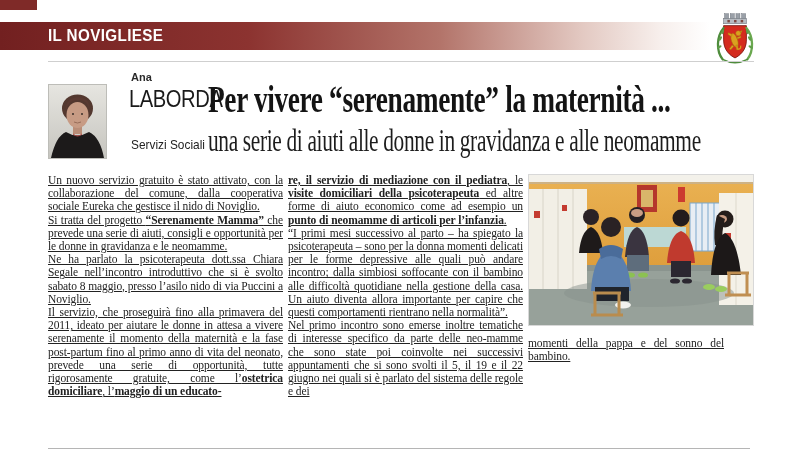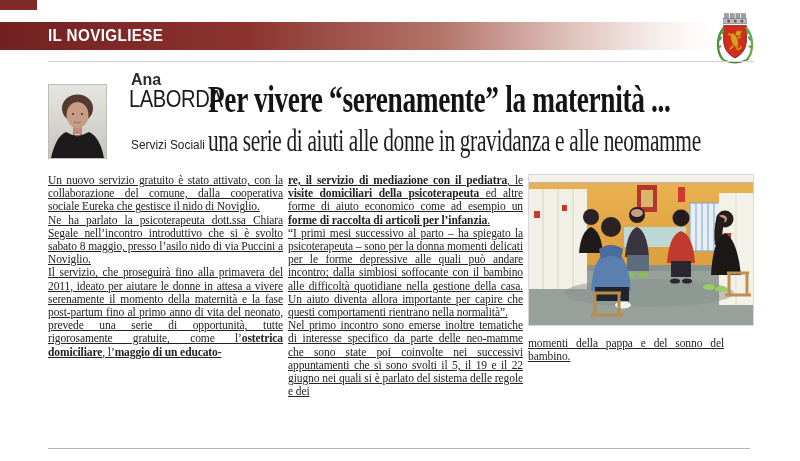--- a/index.html
+++ b/index.html
@@ -8,21 +8,21 @@
   
   .corner-mark{position:absolute;left:0;top:0;width:37px;height:10px;background:#7f2a28;}
   .banner{position:absolute;left:0;top:22px;width:710px;height:28px;
           background:linear-gradient(to right,#722020 0%,#8c3330 35%,#b3746a 62%,#e3c9c2 82%,#f7efec 93%,#ffffff 100%);}
   .banner-label{position:absolute;left:48px;top:0;height:28px;line-height:28px;color:#ffffff;
           font-weight:bold;font-size:16px;letter-spacing:.4px;transform:scaleX(.95);transform-origin:left center;}
   .crest{position:absolute;left:712px;top:9px;}
   .header-rule{position:absolute;left:48px;top:61px;width:706px;height:1px;background:#cfcfcf;}
   
   .author-photo{position:absolute;left:48px;top:84px;border:1px solid #bdbdb8;}
-  .author-first{position:absolute;left:131px;top:71px;font-size:16px;font-weight:bold;color:#2b2b2b;}
+  .author-first{position:absolute;left:131px;top:71px;font-size:11px;font-weight:bold;color:#2b2b2b;}
   .author-last{position:absolute;left:129px;top:85px;font-size:24px;color:#1a1a1a;
                transform:scaleX(.84);transform-origin:left top;letter-spacing:-0.5px;}
   .author-role{position:absolute;left:131px;top:137px;font-size:13.5px;color:#222;
                transform:scaleX(.88);transform-origin:left top;}
   
   .title{position:absolute;left:208px;top:77px;margin:0;font-family:"Liberation Serif",serif;
          font-size:38px;font-weight:bold;color:#141414;white-space:nowrap;
          transform:scaleX(.72);transform-origin:left top;letter-spacing:-0.5px;}
   .subtitle{position:absolute;left:208px;top:123px;margin:0;font-family:"Liberation Serif",serif;
          font-size:31px;font-weight:normal;color:#1c1c1c;white-space:nowrap;
@@ -107,25 +107,26 @@
   <div class="author-first">Ana</div>
   <div class="author-last">LABORDA</div>
   <div class="author-role">Servizi Sociali</div>
 
   <h1 class="title">Per vivere “serenamente” la maternità ...</h1>
   <h2 class="subtitle">una serie di aiuti alle donne in gravidanza e alle neomamme</h2>
 
   <div class="columns">
     <div class="col">
         <p class="body-par"><span>Un nuovo servizio gratuito è stato attivato, con la collaborazione del comune, dalla cooperativa sociale Eureka che gestisce il nido di Noviglio.</span></p>
+        <p class="body-par"><span>Si tratta del progetto </span><b>“Serenamente Mamma”</b><span> che prevede una serie di aiuti, consigli e opportunità per le donne in gravidanza e le neomamme.</span></p>
         <p class="body-par"><span>Ne ha parlato la psicoterapeuta dott.ssa Chiara Segale nell’incontro introduttivo che si è svolto sabato 8 maggio, presso l’asilo nido di via Puccini a Noviglio.</span></p>
         <p class="body-par"><span>Il servizio, che proseguirà fino alla primavera del 2011, ideato per aiutare le donne in attesa a vivere serenamente il momento della maternità e la fase post-partum fino al primo anno di vita del neonato, prevede una serie di opportunità, tutte rigorosamente gratuite, come l’</span><b>ostetrica domiciliare</b><span>, l’</span><b>maggio di un educato-</b></p>
       </div>
     <div class="col">
-        <p class="body-par"><b>re, il servizio di mediazione con il pediatra</b><span>, le </span><b>visite domiciliari della psicoterapeuta</b><span> ed altre forme di aiuto economico come ad esempio un </span><b>forme di raccolta di articoli per l’infanzia</b><span>.</span></p>
+        <p class="body-par"><b>re, il servizio di mediazione con il pediatra</b><span>, le </span><b>visite domiciliari della psicoterapeuta</b><span> ed altre forme di aiuto economico come ad esempio un </span><b>punto di neomamme di articoli per l’infanzia</b><span>.</span></p>
         <p class="body-par"><span>“I primi mesi successivo al parto – ha spiegato la psicoterapeuta – sono per la donna momenti delicati per le forme depressive alle quali può andare incontro; dalla simbiosi soffocante con il bambino alle difficoltà quotidiane nella gestione della casa. Un aiuto diventa allora importante per capire che questi comportamenti rientrano nella normalità”.</span></p>
         <p class="body-par"><span>Nel primo incontro sono emerse inoltre tematiche di interesse specifico da parte delle neo-mamme che sono state poi coinvolte nei successivi appuntamenti che si sono svolti il 5, il 19 e il 22 giugno nei quali si è parlato del sistema delle regole e dei</span></p>
       </div>
     <div class="col col3">
 
       <svg class="article-photo" width="224" height="150" viewBox="0 0 224 150">
         <defs>
           <linearGradient id="wall" x1="0" y1="0" x2="0" y2="1">
             <stop offset="0" stop-color="#eab253"></stop>
               <stop offset="1" stop-color="#d7922e"></stop>

